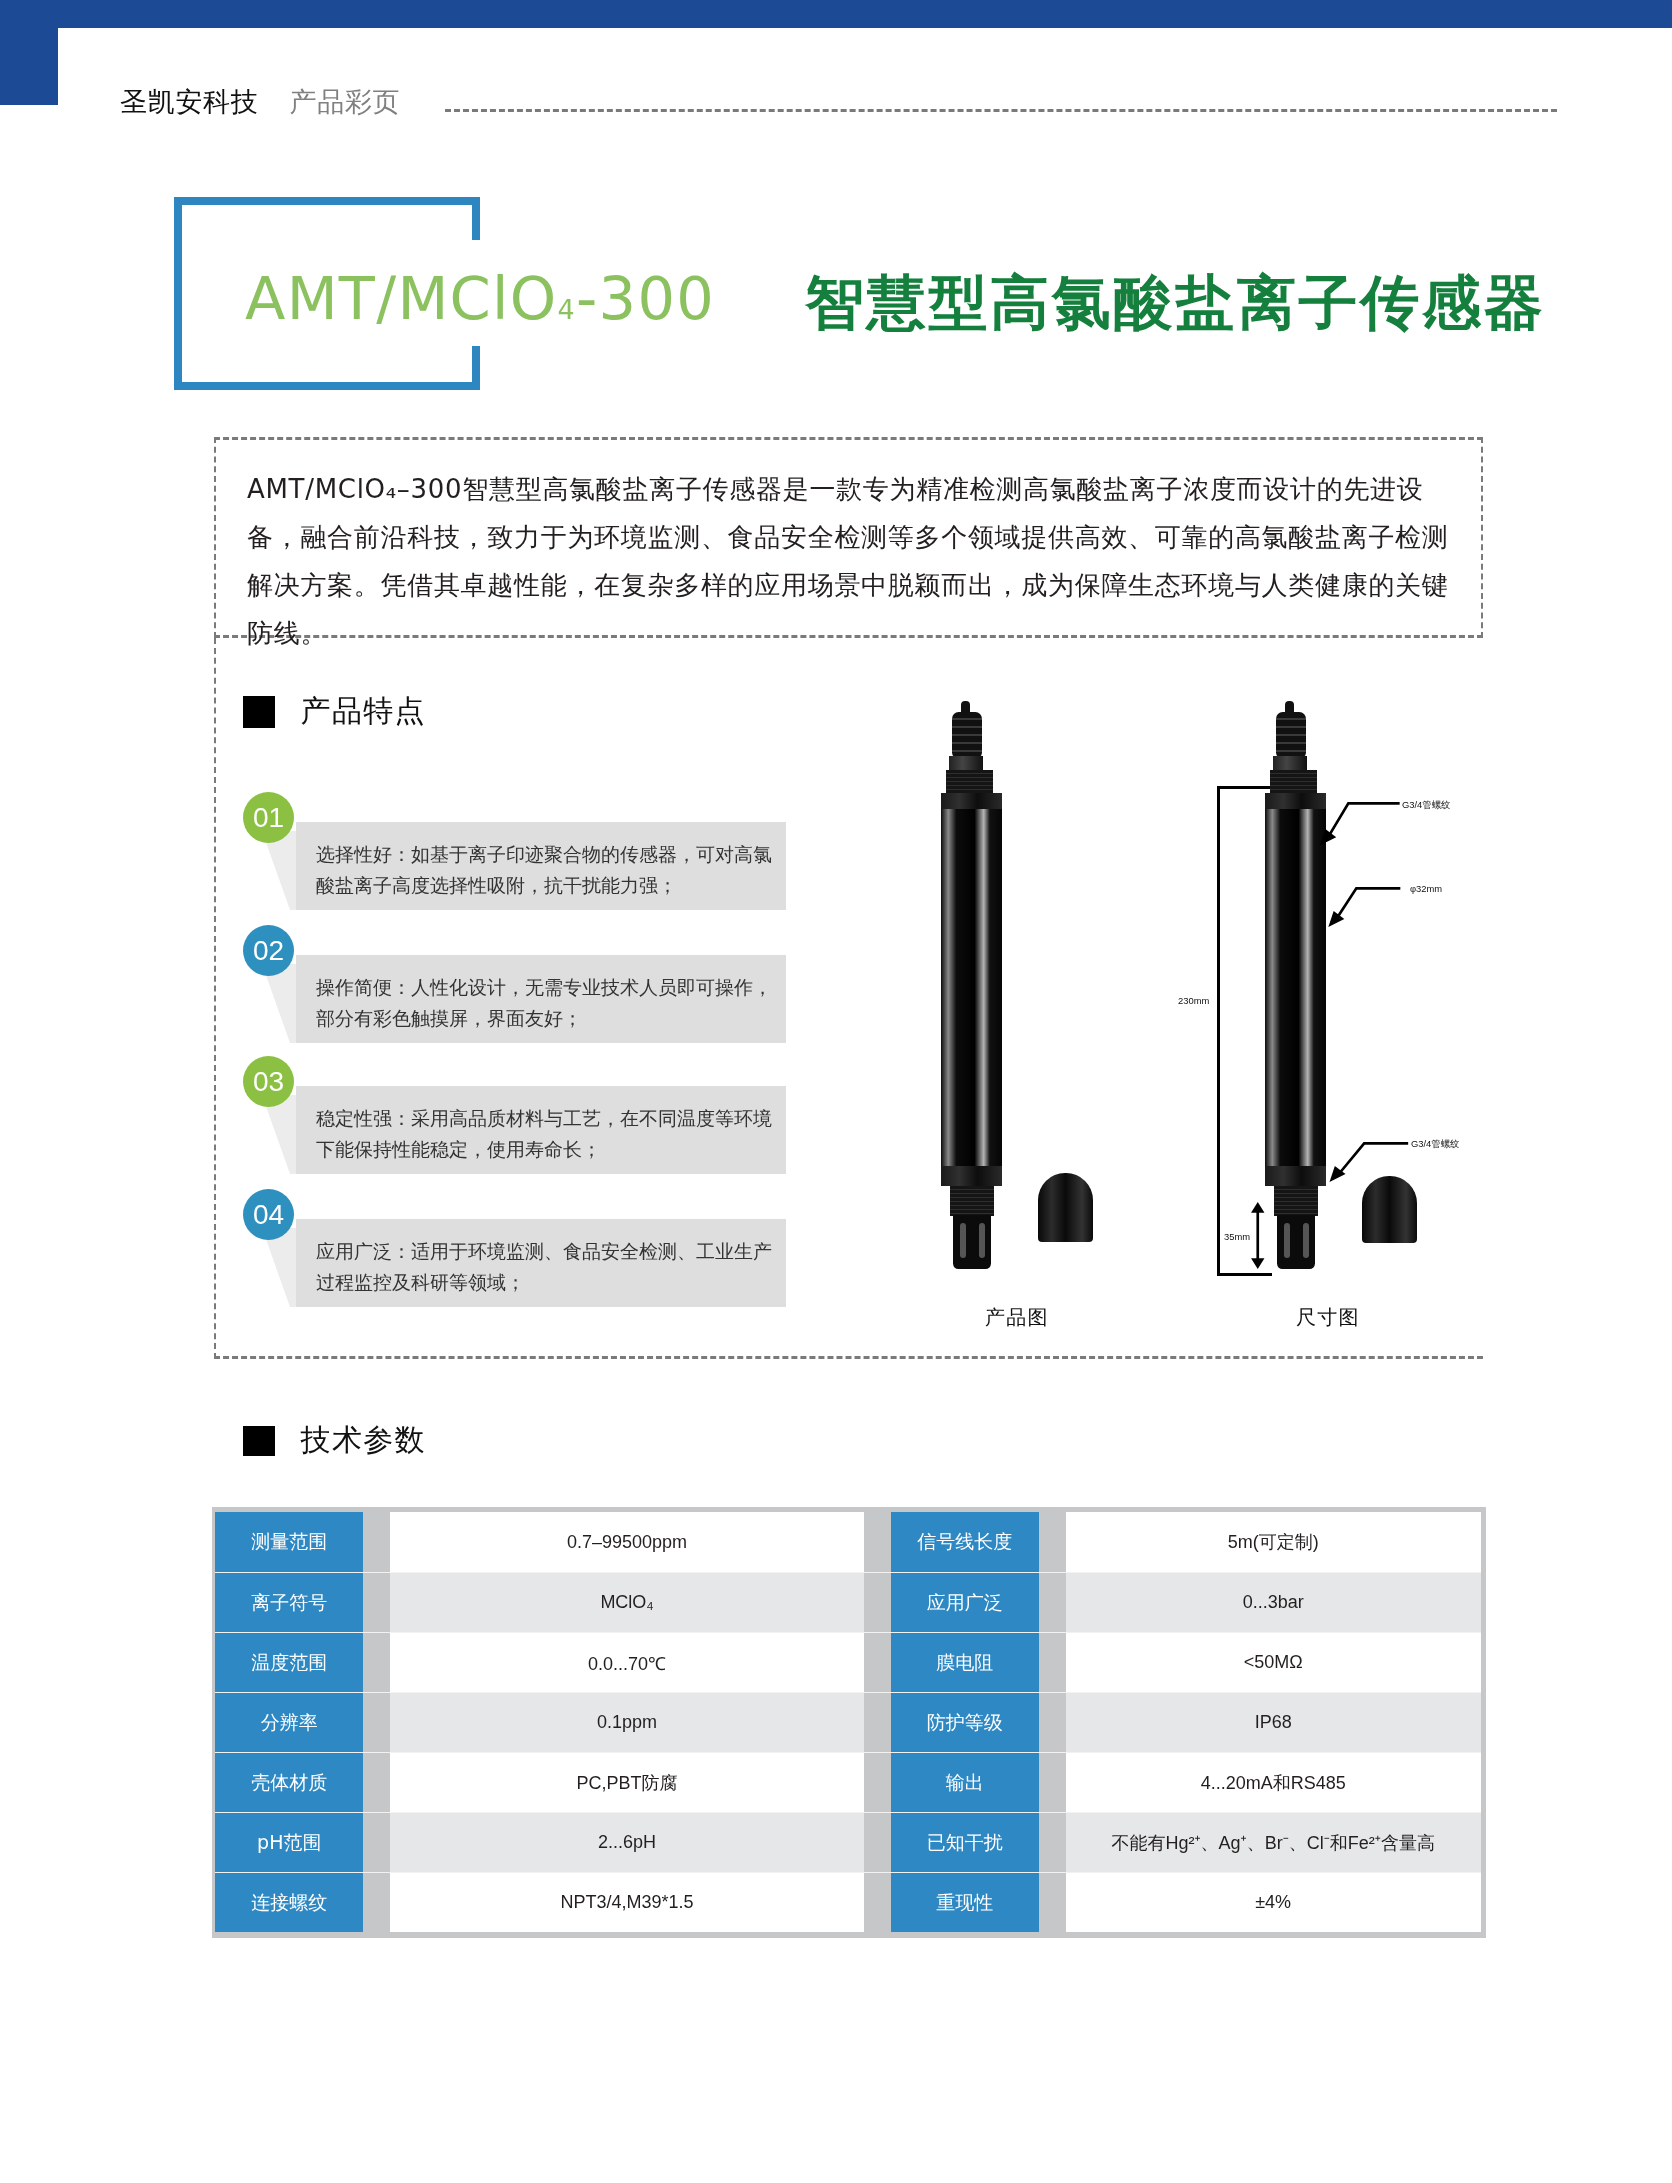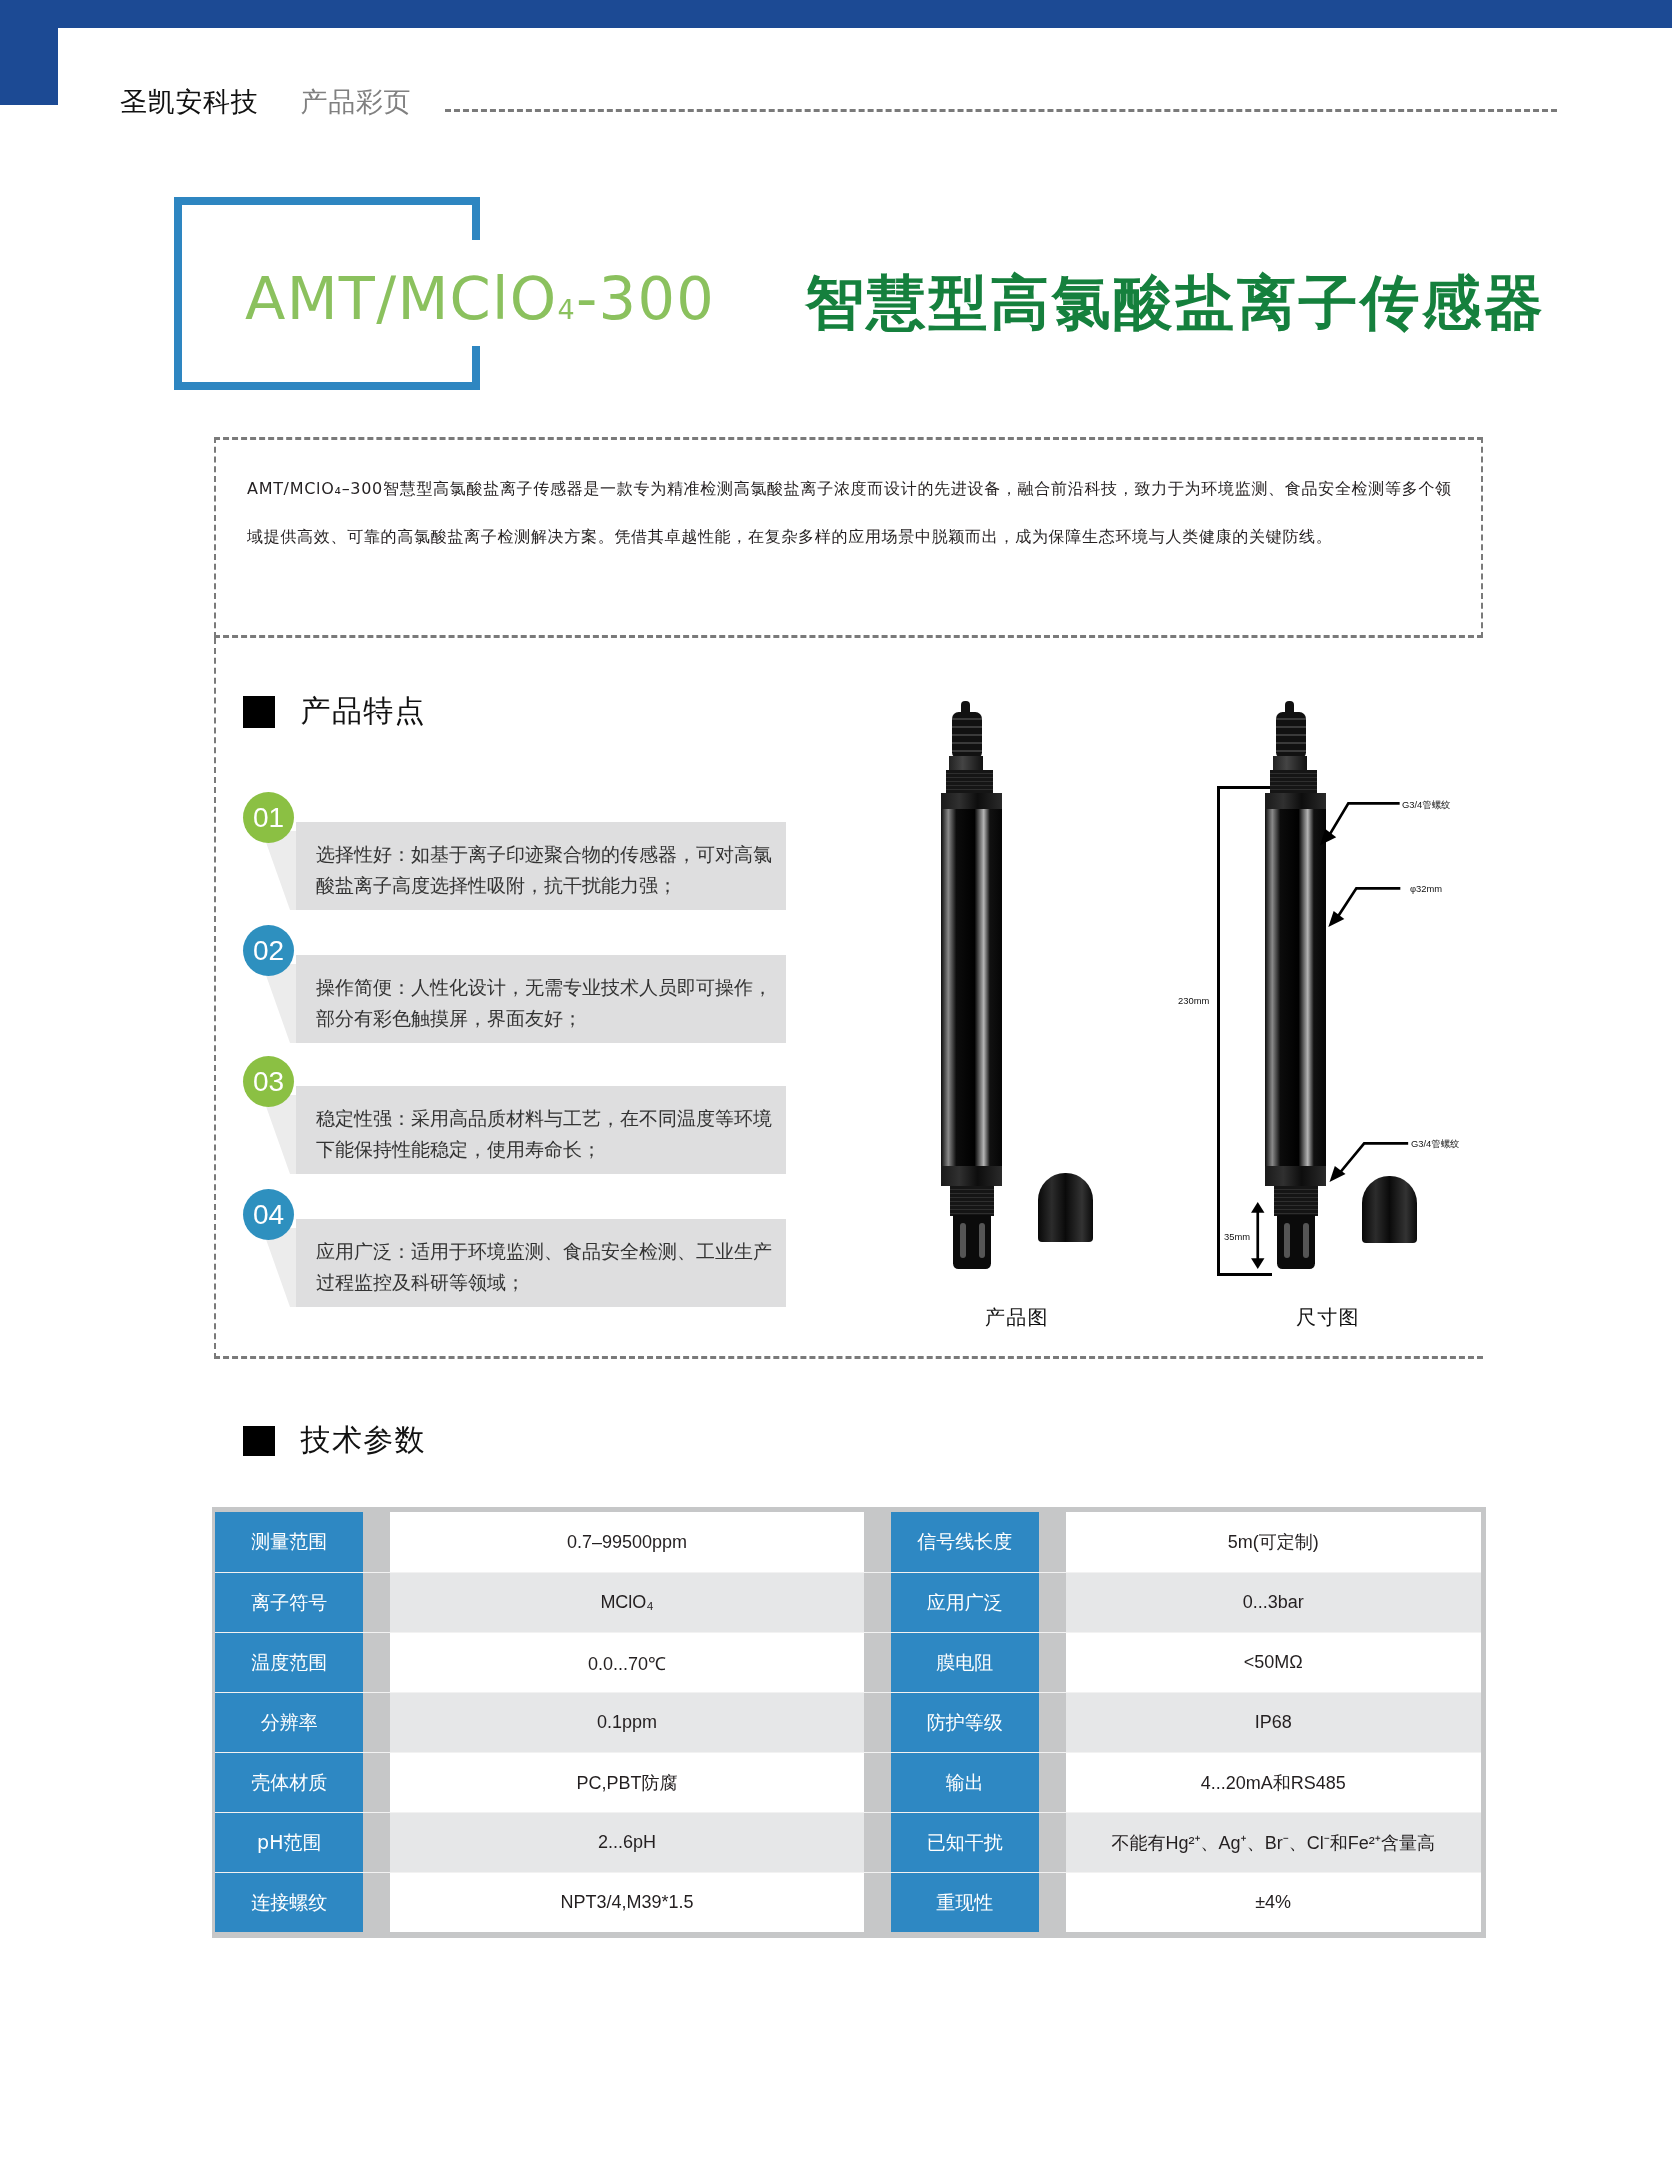--- a/index.html
+++ b/index.html
@@ -4,34 +4,34 @@
 <style>
   * { box-sizing: border-box; margin: 0; padding: 0; }
   html, body { width: 1672px; height: 2183px; background: #ffffff; overflow: hidden; }
   body { position: relative; font-family: "DejaVu Sans", "Liberation Sans", sans-serif; color: #231f20; }
 
   .top-bar { position: absolute; left: 0; top: 0; width: 1672px; height: 28px; background: #1c4a94; }
   .top-tab { position: absolute; left: 0; top: 0; width: 58px; height: 105px; background: #1c4a94; }
 
   .header { position: absolute; left: 120px; top: 80px; display: flex; align-items: flex-end; height: 40px; }
   .header .company { font-size: 27px; color: #111; letter-spacing: 0.7px; }
-  .header .section { font-size: 27px; color: #808080; margin-left: 42px; letter-spacing: 0.7px; }
+  .header .section { font-size: 27px; color: #808080; margin-left: 31px; letter-spacing: 0.7px; }
   .header-line { position: absolute; left: 445px; top: 109px; width: 1112px; border-top: 3.4px dashed #7a7a7a; }
 
   .title-bracket { position: absolute; left: 174px; top: 197px; width: 306px; height: 193px;
     border-left: 8px solid #2e86c1; border-top: 8px solid #2e86c1; border-bottom: 8px solid #2e86c1; }
   .bracket-right-top { position: absolute; left: 472px; top: 197px; width: 8px; height: 43px; background: #2e86c1; }
   .bracket-right-bot { position: absolute; left: 472px; top: 346px; width: 8px; height: 43px; background: #2e86c1; }
   .title-model { position: absolute; left: 245px; top: 264px; font-size: 59px; color: #8bc15e; font-family: "DejaVu Sans", sans-serif; letter-spacing: 1.3px; white-space: nowrap; }
   .title-model sub { font-size: 27px; vertical-align: baseline; position: relative; top: 0; }
   .title-name { position: absolute; left: 805px; top: 264px; font-size: 59px; color: #15803d; letter-spacing: 2.7px; white-space: nowrap; font-weight: bold; }
 
   .desc-box { position: absolute; left: 214px; top: 437px; width: 1269px; height: 201px;
     border-top: 3.4px dashed #7a7a7a; border-left: 2.7px dashed #7a7a7a; border-right: 2.7px dashed #7a7a7a; border-bottom: 3.4px dashed #7a7a7a; }
-  .desc-text { position: absolute; left: 247px; top: 465px; width: 1207px; font-size: 16px; line-height: 48px; color: #231f20; letter-spacing: 0.7px; }
+  .desc-text { position: absolute; left: 247px; top: 465px; width: 1207px; font-size: 26px; line-height: 48px; color: #231f20; letter-spacing: 0.7px; }
 
   .features-frame { position: absolute; left: 214px; top: 638px; width: 1269px; height: 721px;
     border-left: 2.7px dashed #7a7a7a; border-bottom: 3.4px dashed #7a7a7a; }
 
   .section-head { position: absolute; display: flex; align-items: center; }
   .section-head .sq { width: 32px; height: 32px; background: #000; }
   .section-head .txt { font-size: 30px; margin-left: 25.6px; color: #111; letter-spacing: 1.3px; }
 
   .feature { position: absolute; left: 243px; width: 546px; height: 155px; }
   .feature .badge { position: absolute; left: 0; top: 0; width: 51px; height: 51px; border-radius: 50%;

